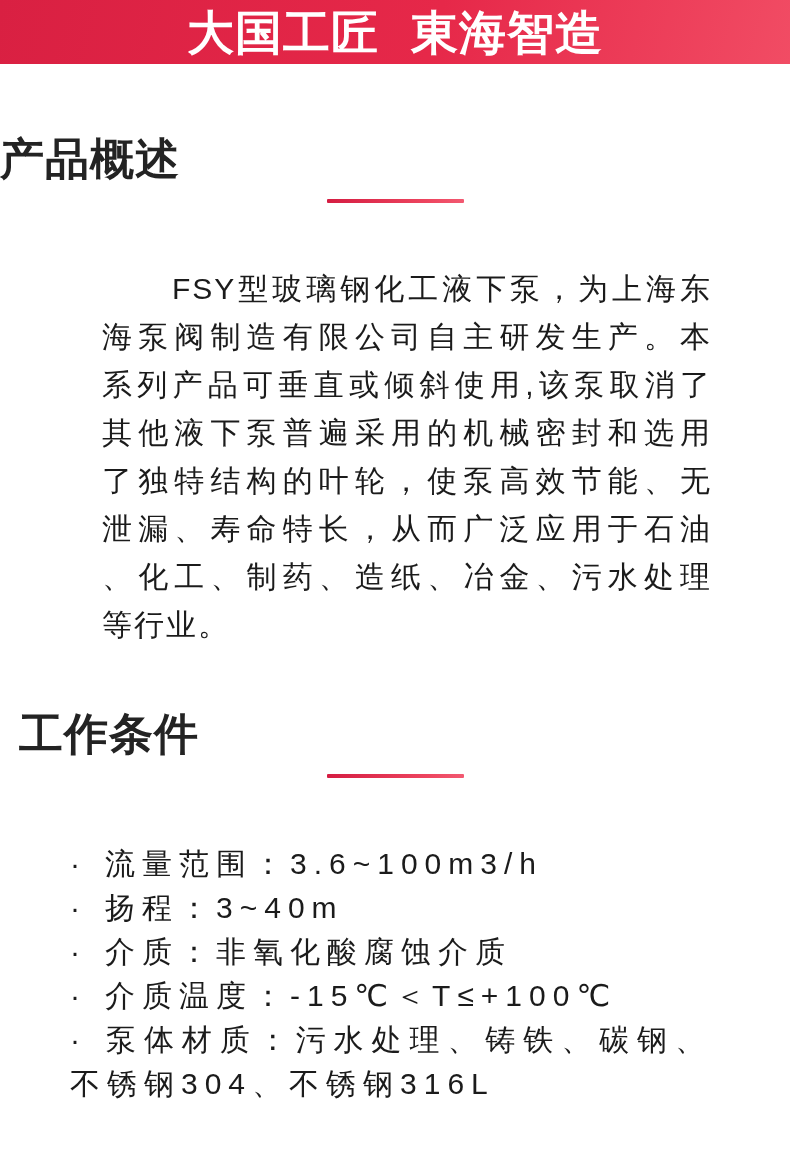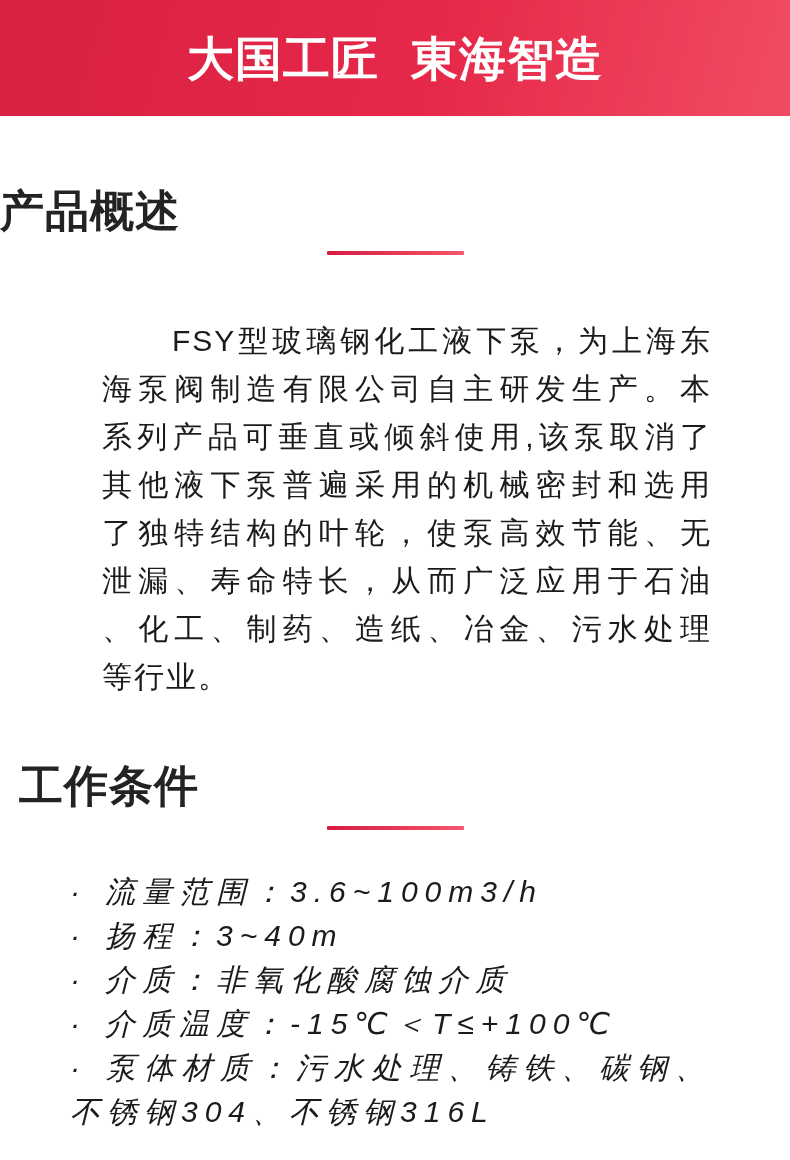--- a/index.html
+++ b/index.html
@@ -16,21 +16,21 @@
   }
   .page {
     width: 790px;
     height: 1160px;
     background: #ffffff;
     position: relative;
   }
   
   .banner {
     width: 790px;
-    height: 116px;
+    height: 64px;
     background: linear-gradient(105deg, #d92042 0%, #e62849 55%, #f14c64 100%);
     display: flex;
     align-items: center;
     justify-content: center;
   }
   .banner-title {
     margin: 0;
     color: #ffffff;
     font-size: 47px;
     font-weight: bold;
@@ -74,26 +74,25 @@
     margin-left: 18px;
   }
   .pline.indent { text-indent: 70px; }
   .pline.last {
     text-align-last: left;
     white-space: normal;
   }
   
   .spec-list {
     list-style: none;
-    margin: 40px 0 0 0;
+    margin: 64px 0 0 0;
     padding: 0 78px 0 70px;
     font-size: 30px;
     line-height: 44px;
     color: #1b1b1b;
-    font-style: italic;
   }
   .spec-item {
     letter-spacing: 7px;
     text-align: justify;
     word-break: break-all;
     line-break: anywhere;
   }
   .bullet-dot {
     display: inline-block;
     width: 35px;

